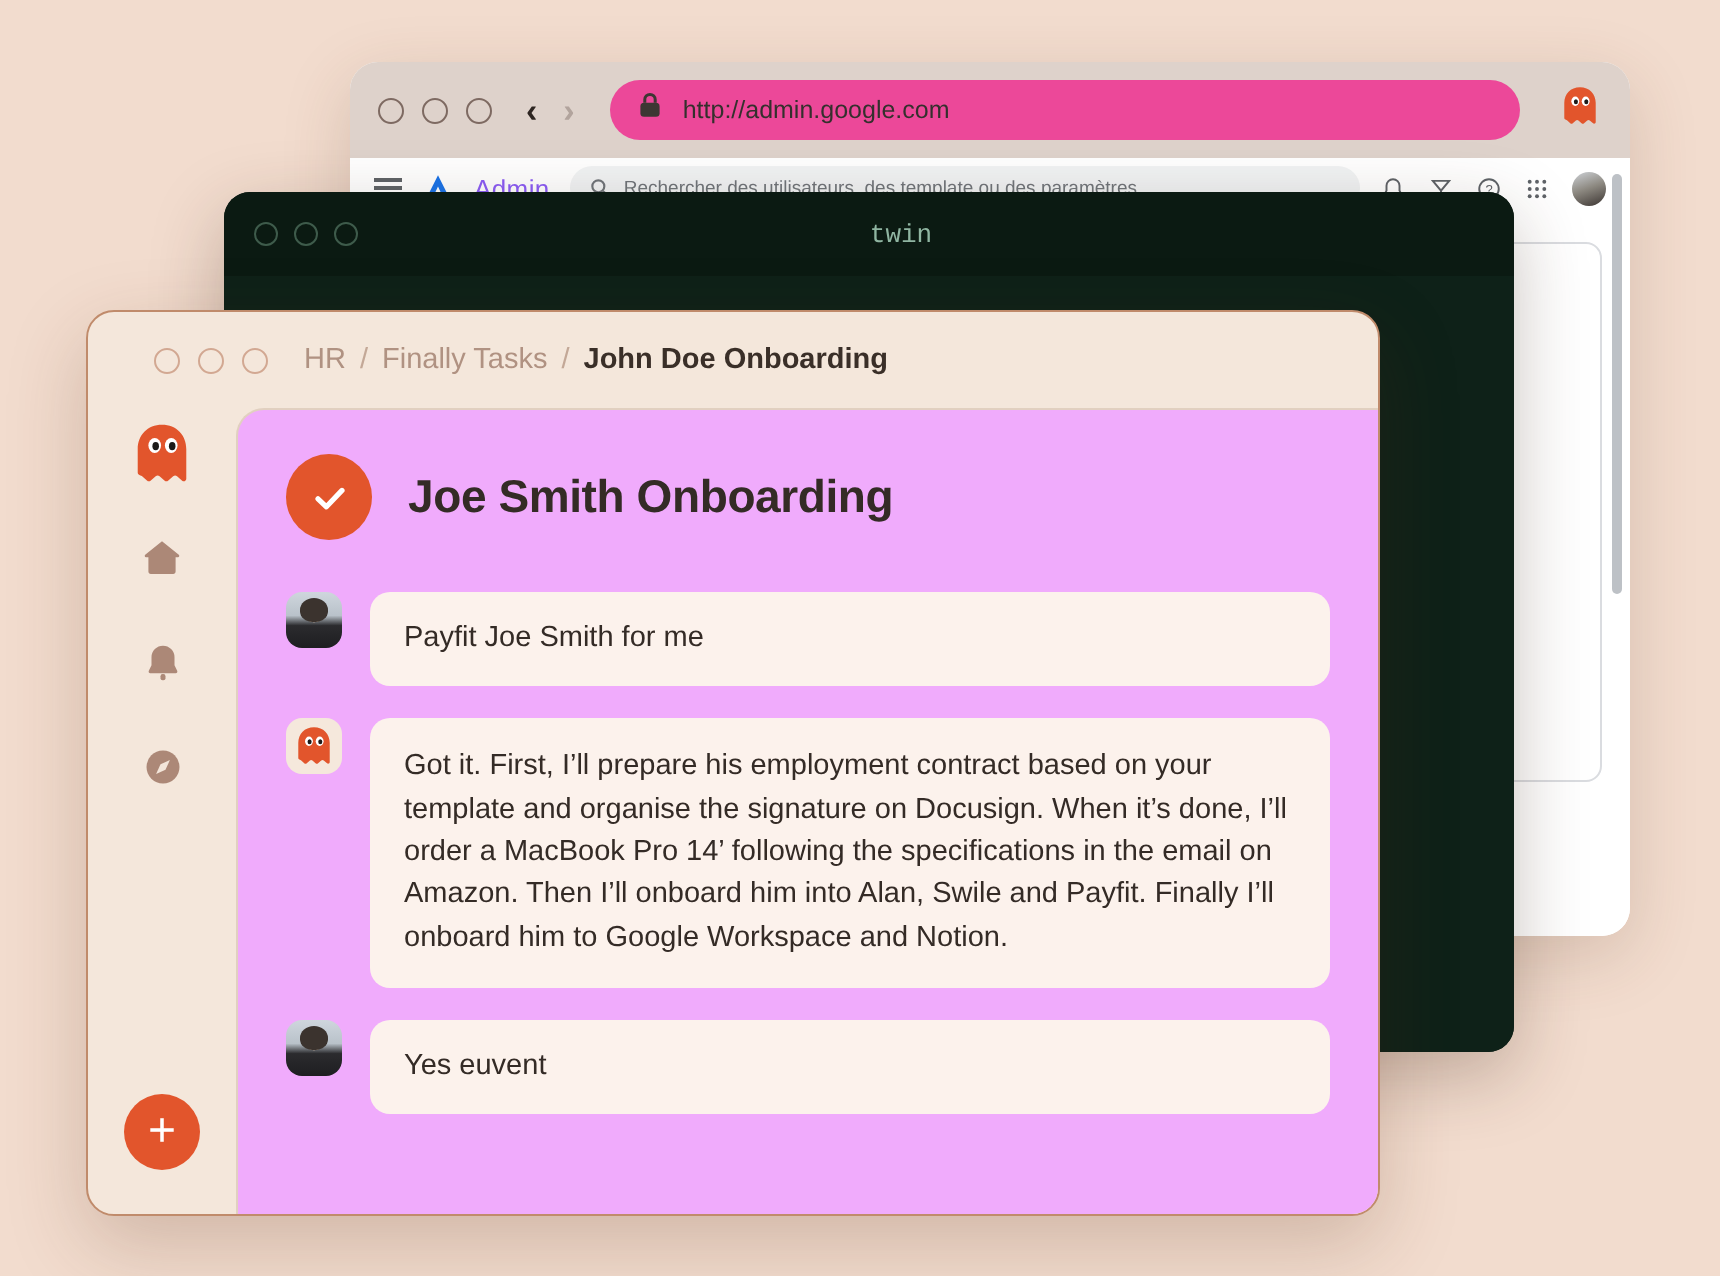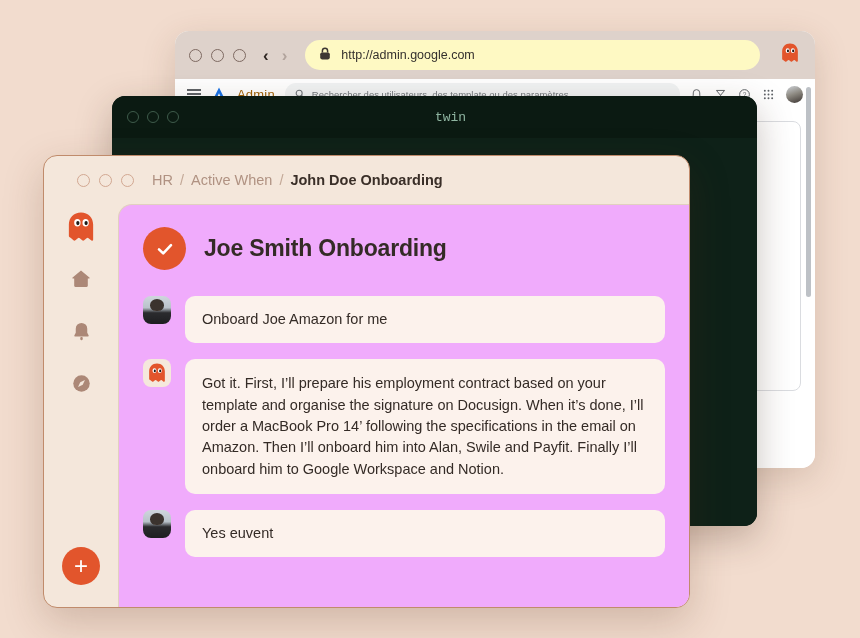--- a/index.html
+++ b/index.html
@@ -39,39 +39,39 @@
     width: 13px; height: 13px; border-radius: 50%;
     border: 1.6px solid #7e6a62; box-sizing: border-box;
   }
   .navarrow { font-size: 17px; line-height: 1; font-weight: 700; }
   .nav-back { color: #2e2622; margin-left: 8px; }
   .nav-fwd  { color: #b2a49d; margin-left: 4px; }
   .urlbar {
     flex: 1;
     height: 30px;
     margin-left: 9px;
-    background: #fef9c3;
+    background: #ec4899;
     border-radius: 16px;
     display: flex; align-items: center;
     padding: 0 14px;
     box-sizing: border-box;
     gap: 10px;
   }
   .url-text { font-size: 12.5px; color: #34302d; }
   .ghost-tab { margin-left: 10px; }
 
   
   .admin-page { background: #fff; height: calc(100% - 48px); position: relative; }
   .admin-header {
     height: 30px; display: flex; align-items: center;
     gap: 10px; padding: 0 12px; box-sizing: border-box;
   }
   .hamburger { display: flex; flex-direction: column; gap: 2.5px; }
   .hamburger span { display: block; width: 14px; height: 1.6px; background: #5f6368; }
-  .admin-logo-text { font-size: 13px; color: #a16207; letter-spacing: .2px; }
+  .admin-logo-text { font-size: 13px; color: #8b5cf6; letter-spacing: .2px; }
   .admin-search {
     flex: 1; height: 22px; background: #f1f3f4; border-radius: 11px;
     display: flex; align-items: center; gap: 7px; padding: 0 10px;
     box-sizing: border-box; max-width: 420px;
   }
   .admin-search-text { font-size: 9.5px; color: #70757a; white-space: nowrap; overflow: hidden; }
   .admin-icons { display: flex; align-items: center; gap: 11px; margin-left: auto; }
   .admin-avatar {
     width: 17px; height: 17px; border-radius: 50%;
     background: linear-gradient(160deg,#cfd3d8 0%,#8c8880 48%,#3a3330 100%);
@@ -370,21 +370,21 @@
   </div>
 
   <div id="app-window">
     <div class="app-titlebar">
       <span class="app-dot"></span>
       <span class="app-dot"></span>
       <span class="app-dot"></span>
       <div class="breadcrumb">
         <span class="crumb-muted">HR</span>
         <span class="crumb-sep">/</span>
-        <span class="crumb-muted">Active When</span>
+        <span class="crumb-muted">Finally Tasks</span>
         <span class="crumb-sep">/</span>
         <span class="crumb-active">John Doe Onboarding</span>
       </div>
     </div>
 
     <div class="app-main">
       <div class="app-sidebar">
         <span class="side-icon">
           <svg width="34" height="34" viewBox="0 0 28 28" aria-hidden="true">
             <path d="M14 2c6 0 10 4.3 10 10v12.2c0 .9-1 1.4-1.7.8l-2.1-1.8a1.2 1.2 0 0 0-1.6 0l-2 1.7a1.2 1.2 0 0 1-1.6 0l-2-1.7a1.2 1.2 0 0 0-1.6 0l-2 1.7a1.2 1.2 0 0 1-1.6 0l-2.1-1.8C4 22.4 4 22 4 21.3V12C4 6.3 8 2 14 2z" fill="#e2552c"></path>
@@ -425,21 +425,21 @@
           <span class="check-circle">
             <svg width="24" height="24" viewBox="0 0 24 24" aria-hidden="true">
               <path d="M6 12.4 10.2 16.4 18 8.2" fill="none" stroke="#fff" stroke-width="2.6" stroke-linecap="round" stroke-linejoin="round"></path>
             </svg>
           </span>
           <span class="task-title">Joe Smith Onboarding</span>
         </div>
 
         <div class="msg-row">
           <span class="avatar-photo"></span>
-          <div class="bubble">Onboard Joe Amazon for me</div>
+          <div class="bubble">Payfit Joe Smith for me</div>
         </div>
 
         <div class="msg-row">
           <span class="avatar-ghost">
             <svg width="22" height="22" viewBox="0 0 28 28" aria-hidden="true">
               <path d="M14 2c6 0 10 4.3 10 10v12.2c0 .9-1 1.4-1.7.8l-2.1-1.8a1.2 1.2 0 0 0-1.6 0l-2 1.7a1.2 1.2 0 0 1-1.6 0l-2-1.7a1.2 1.2 0 0 0-1.6 0l-2 1.7a1.2 1.2 0 0 1-1.6 0l-2.1-1.8C4 22.4 4 22 4 21.3V12C4 6.3 8 2 14 2z" fill="#e2552c"></path>
               <ellipse cx="10.8" cy="11" rx="2.5" ry="3" fill="#fff"></ellipse>
               <ellipse cx="17.6" cy="11" rx="2.5" ry="3" fill="#fff"></ellipse>
               <ellipse cx="11.2" cy="11.3" rx="1.3" ry="1.6" fill="#1d1a18"></ellipse>
               <ellipse cx="18" cy="11.3" rx="1.3" ry="1.6" fill="#1d1a18"></ellipse>

